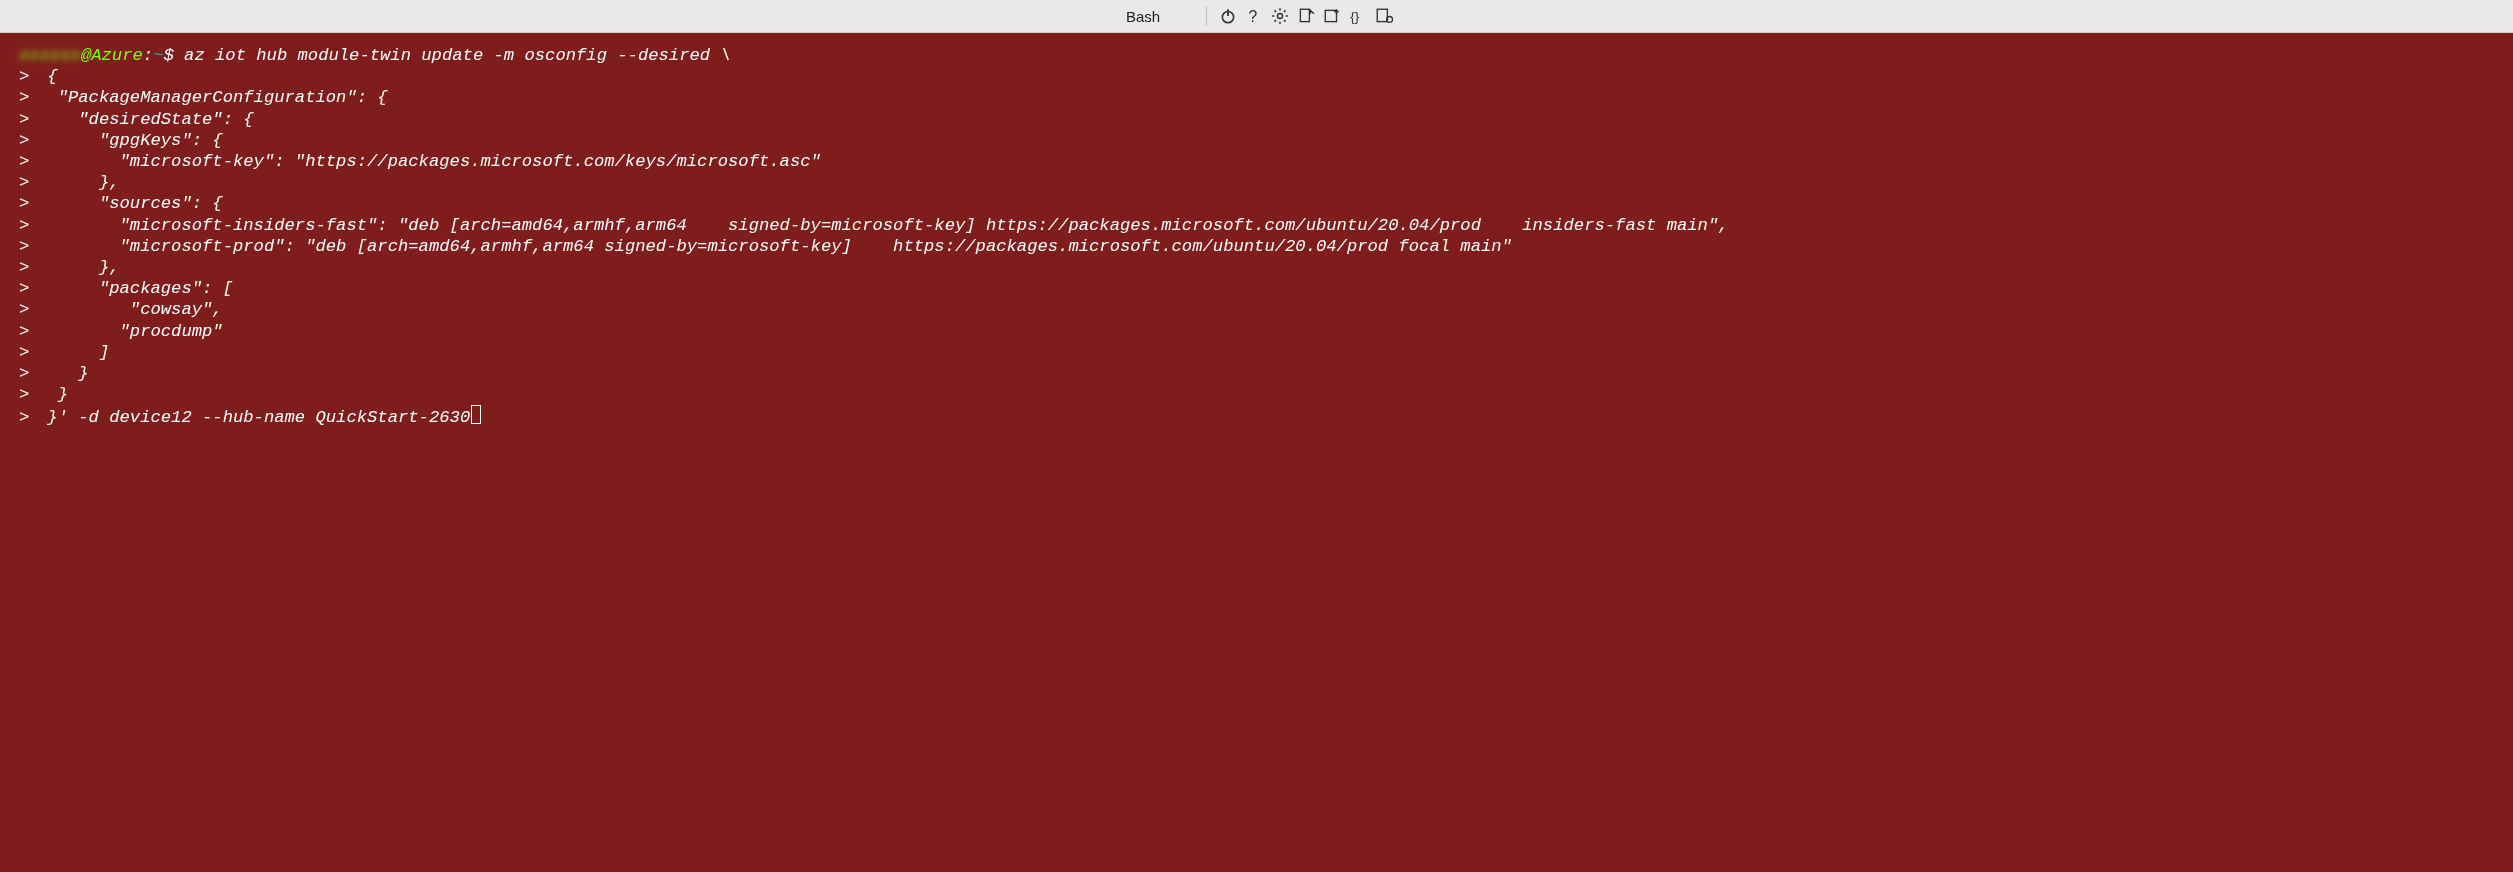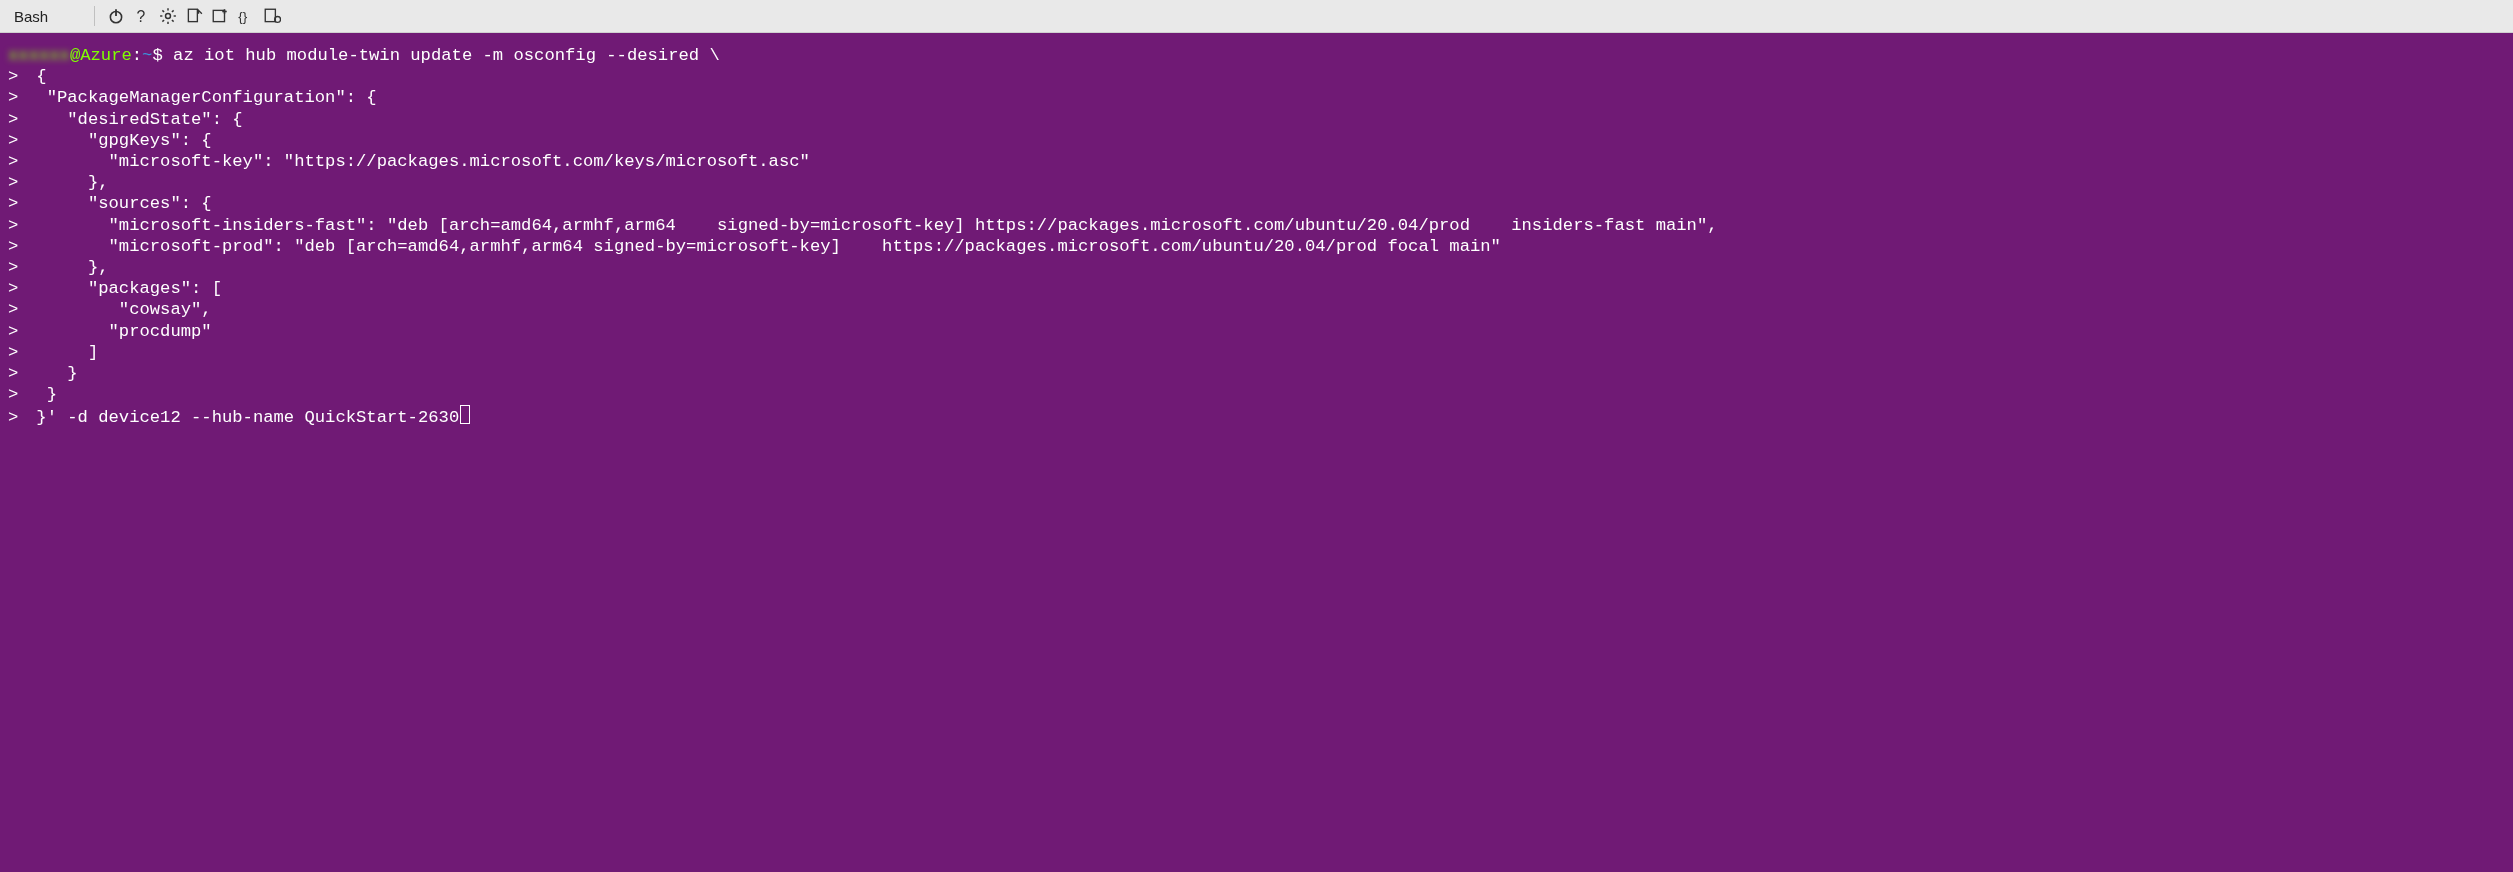--- a/index.html
+++ b/index.html
@@ -11,20 +11,21 @@
     overflow: hidden;
   }
   .toolbar {
     height: 33px;
     background: #e9e9e9;
     display: flex;
     align-items: center;
     padding: 0 8px;
     gap: 8px;
     border-bottom: 1px solid #d0d0d0;
+    justify-content: center;
   }
   .shell-select {
     display: flex;
     align-items: center;
     gap: 28px;
     padding: 2px 6px;
     cursor: pointer;
     font-size: 15px;
     color: #222;
   }
@@ -38,29 +39,30 @@
     width: 18px;
     height: 18px;
     display: flex;
     align-items: center;
     justify-content: center;
     cursor: pointer;
     color: #333;
   }
   .tb-icon svg { width: 18px; height: 18px; }
   .terminal {
-    background: #701a75;
+    background: #7f1d1d;
     color: #fff;
     font-family: "Consolas", "Liberation Mono", monospace;
     font-size: 17.2px;
     line-height: 21.2px;
-    padding: 12px 8px 8px 8px;
+    padding: 12px 8px 8px 19px;
     white-space: pre;
     height: calc(100% - 33px);
     overflow: hidden;
+    font-style: italic;
   }
   .user-host { color: #7fff00; filter: blur(3px); }
   .at-host   { color: #7fff00; }
   .path      { color: #3a96dd; }
   .white     { color: #ffffff; }
   .cursor {
     display: inline-block;
     width: 10px;
     height: 19px;
     border: 1px solid #fff;

